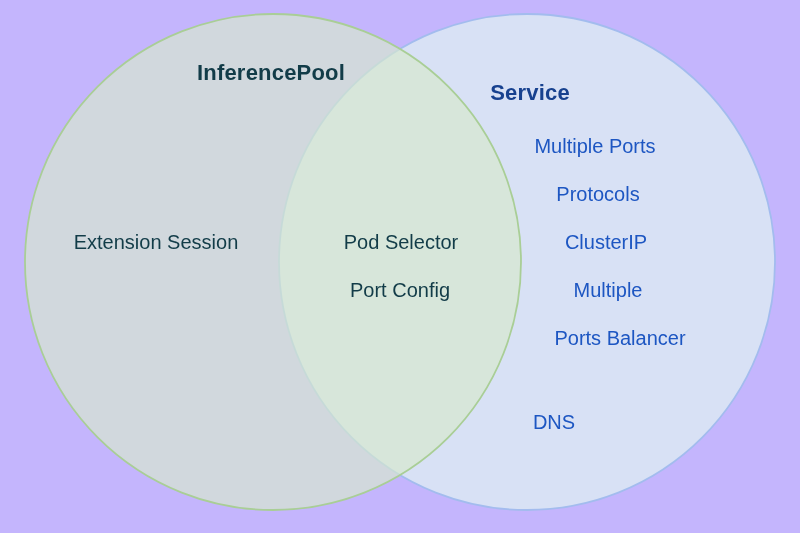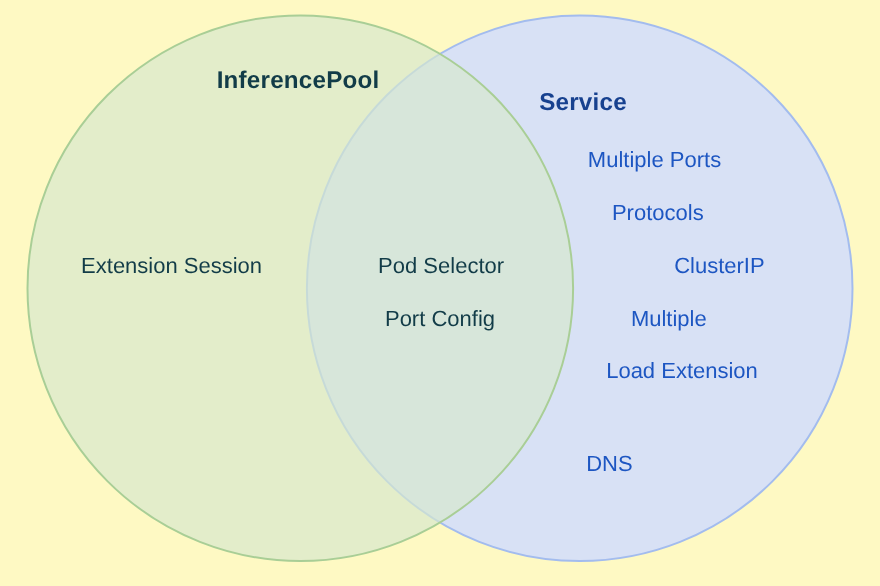--- a/index.html
+++ b/index.html
@@ -1,20 +1,20 @@
 <!DOCTYPE html>
 <html style="--left_fill: rgba(215,232,206,0.69); --left_fill_apparent: #e3efdd; --left_stroke: #a9ce96; --right_fill: #d8e1f5; --right_stroke: #a3bcee; --overlap_fill: #d7e5db; --left_text: #123c48; --right_title: #17418f; --right_text: #1d56c2;"><head>
 <meta charset="utf-8">
 <style>
   html, body { margin: 0; padding: 0; background: #ffffff; }
   .stage {
     position: relative;
     width: 800px;
     height: 533px;
-    background: #fef9c3;
+    background: #c4b5fd;
     overflow: hidden;
     font-family: "Liberation Sans", sans-serif;
   }
   .venn-svg { position: absolute; inset: 0; }
   .circle-right {
     fill: var(--right_fill);
     stroke: var(--right_stroke);
     stroke-width: 1.8;
   }
   .circle-left {
@@ -47,18 +47,18 @@
   <div class="label title teal" style="left:271px; top:73px;">InferencePool</div>
   <div class="label title navy" style="left:530px; top:73px;margin-top:20px;">Service</div>
 
   <div class="label item teal" style="left:156px; top:242px;">Extension Session</div>
 
   <div class="label item teal" style="left:401px; top:242px;">Pod Selector</div>
   <div class="label item blue" style="left:595px; top:146px;">Multiple Ports</div>
 
   <div class="label item teal" style="left:400px; top:290px;">Port Config</div>
   <div class="label item blue" style="left:598px; top:194px;">Protocols</div>
-  <div class="label item blue" style="left:606px; top:242px;margin-left:48px;">ClusterIP</div>
+  <div class="label item blue" style="left:606px; top:242px;">ClusterIP</div>
   <div class="label item blue" style="left:608px; top:290px;">Multiple</div>
-  <div class="label item blue" style="left:620px; top:338px;">Load Extension</div>
+  <div class="label item blue" style="left:620px; top:338px;">Ports Balancer</div>
   <div class="label item blue" style="left:554px; top:422px;">DNS</div>
 
 </div>
 
 </body></html>

